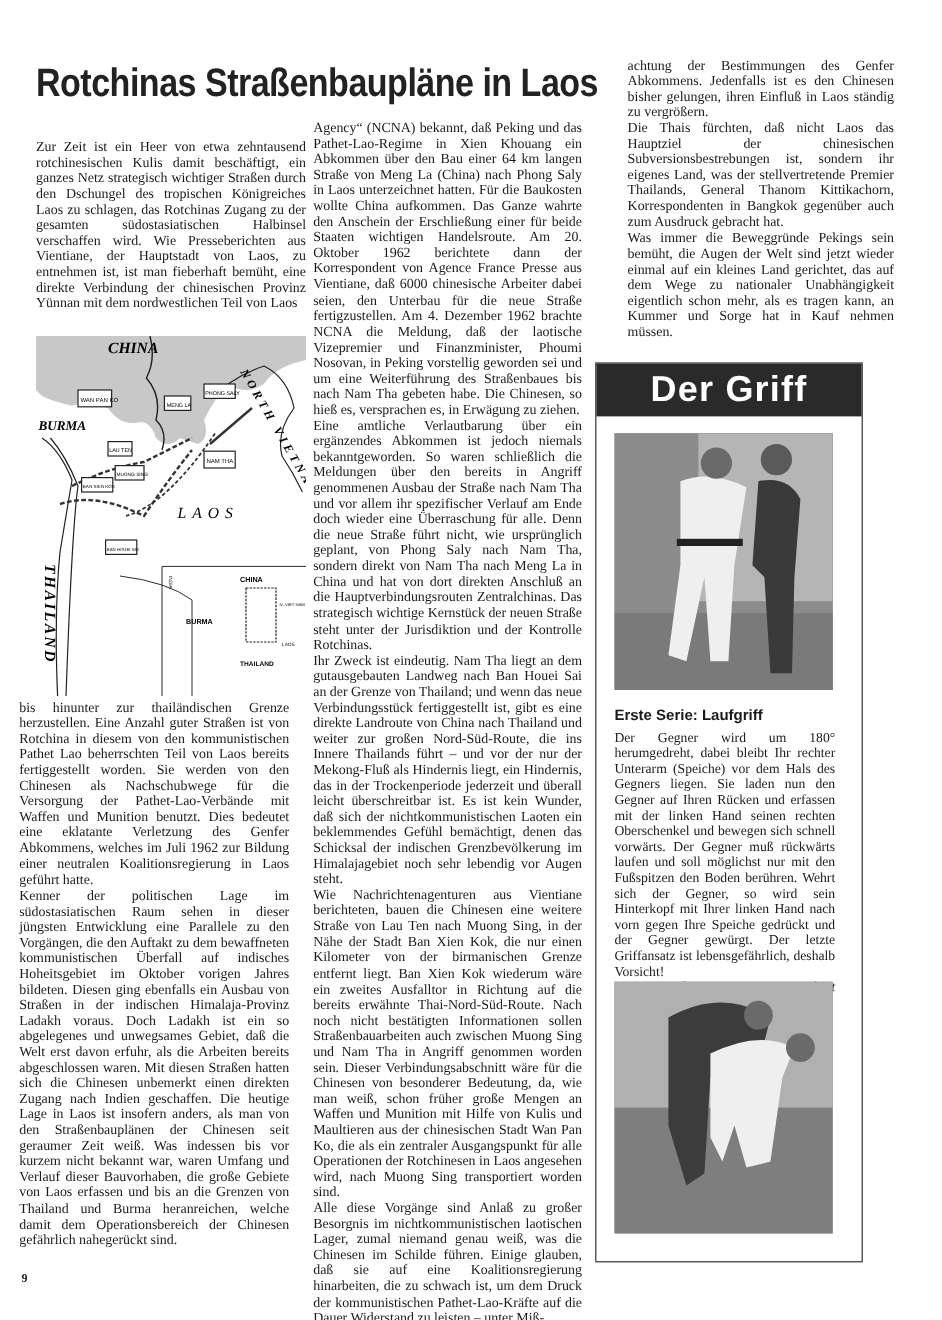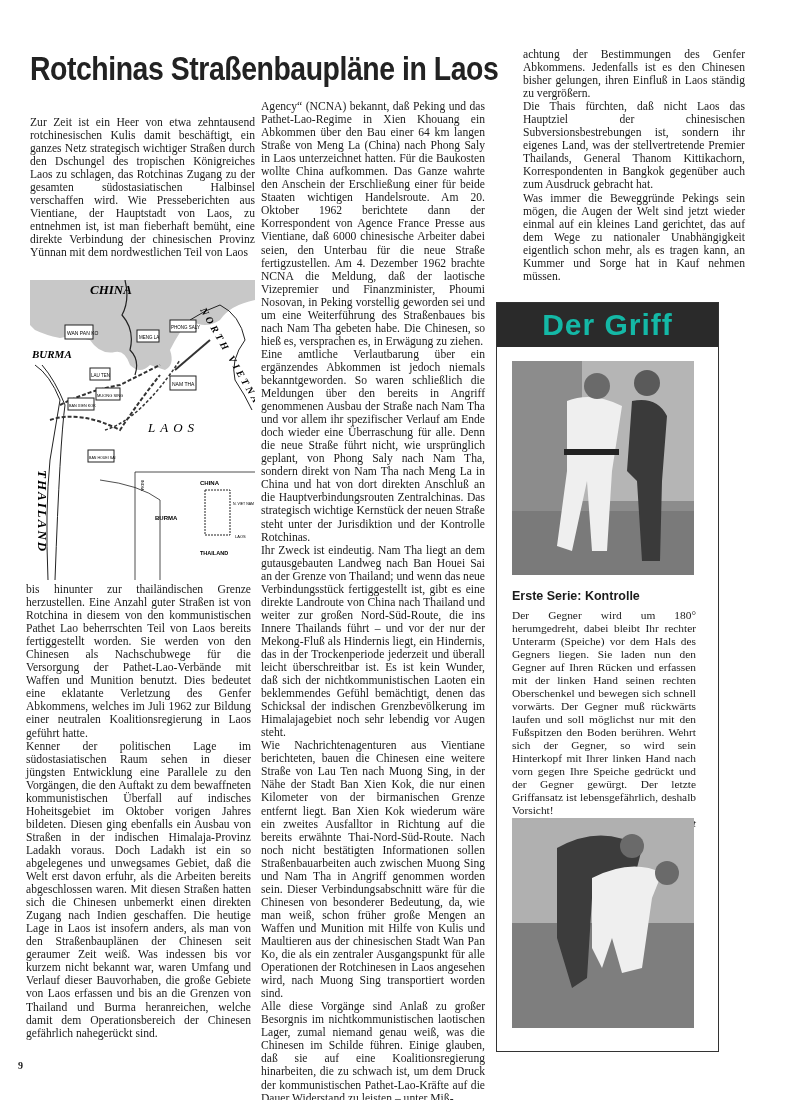--- a/index.html
+++ b/index.html
@@ -4,27 +4,27 @@
 <style>
   html, body { margin:0; padding:0; background:#ffffff; }
   body { width:785px; height:1100px; position:relative; overflow:hidden; color:#1a1a1a;
          font-family:"Liberation Serif","DejaVu Serif",serif; }
   .headline { position:absolute; left:30px; top:50px; width:455px; text-align:center;
               font-family:"Liberation Sans","DejaVu Sans",sans-serif; font-weight:bold;
               font-size:33px; letter-spacing:-0.5px; color:#222; transform:scaleX(0.86); transform-origin:left top; white-space:nowrap; }
   .col { position:absolute; font-size:11.6px; line-height:13.05px; text-align:justify; hyphens:manual; }
   .col p { margin:0; }
   .col1a { left:30px; top:116px; width:225px; }
-  .col1b { left:26px; top:583px; width:225px; }
+  .col1b { left:16px; top:583px; width:225px; }
   .col2  { left:261px; top:100px; width:224px; }
   .col3  { left:523px; top:48px; width:222px; }
   .map { position:absolute; left:30px; top:280px; width:225px; height:300px; }
   .pagenum { position:absolute; left:18px; top:1060px; font-size:10px; font-weight:bold; }
   .box { position:absolute; left:496px; top:302px; width:221px; height:748px; border:1px solid #333; background:#fff; }
-  .box-title { height:44px; background:#2a2a2a; color:#14b8a6; text-align:center;
+  .box-title { height:44px; background:#2a2a2a; color:#ffffff; text-align:center;
                font-family:"Liberation Sans","DejaVu Sans",sans-serif; font-weight:bold; font-size:30px;
                line-height:44px; letter-spacing:1px; }
   .photo { position:absolute; left:15px; width:182px; background:#8a8a8a; overflow:hidden; }
   .photo1 { top:58px; height:214px; }
   .photo2 { top:515px; height:210px; }
   .box-sub { position:absolute; left:15px; top:286px; font-family:"Liberation Sans","DejaVu Sans",sans-serif;
              font-weight:bold; font-size:12.5px; }
   .box-text { position:absolute; left:15px; top:306px; width:184px; font-size:11.4px; line-height:13px; text-align:justify;font-family:Liberation Serif, serif; }
   .author { text-align:right; font-style:italic; }
 </style>
@@ -89,38 +89,38 @@
   <p>Agency“ (NCNA) bekannt, daß Peking und das Pathet-Lao-Regime in Xien Khouang ein Abkommen über den Bau einer 64 km langen Straße von Meng La (China) nach Phong Saly in Laos unterzeichnet hatten. Für die Baukosten wollte China aufkommen. Das Ganze wahrte den Anschein der Erschließung einer für beide Staaten wichtigen Handelsroute. Am 20. Oktober 1962 berichtete dann der Korrespondent von Agence France Presse aus Vientiane, daß 6000 chinesische Arbeiter dabei seien, den Unterbau für die neue Straße fertigzustellen. Am 4. Dezember 1962 brachte NCNA die Meldung, daß der laotische Vizepremier und Finanzminister, Phoumi Nosovan, in Peking vorstellig geworden sei und um eine Weiterführung des Straßenbaues bis nach Nam Tha gebeten habe. Die Chinesen, so hieß es, versprachen es, in Erwägung zu ziehen.</p>
   <p>Eine amtliche Verlautbarung über ein ergänzendes Abkommen ist jedoch niemals bekanntgeworden. So waren schließlich die Meldungen über den bereits in Angriff genommenen Ausbau der Straße nach Nam Tha und vor allem ihr spezifischer Verlauf am Ende doch wieder eine Überraschung für alle. Denn die neue Straße führt nicht, wie ursprünglich geplant, von Phong Saly nach Nam Tha, sondern direkt von Nam Tha nach Meng La in China und hat von dort direkten Anschluß an die Hauptverbindungsrouten Zentralchinas. Das strategisch wichtige Kernstück der neuen Straße steht unter der Jurisdiktion und der Kontrolle Rotchinas.</p>
   <p>Ihr Zweck ist eindeutig. Nam Tha liegt an dem gutausgebauten Landweg nach Ban Houei Sai an der Grenze von Thailand; und wenn das neue Verbindungsstück fertiggestellt ist, gibt es eine direkte Landroute von China nach Thailand und weiter zur großen Nord-Süd-Route, die ins Innere Thailands führt – und vor der nur der Mekong-Fluß als Hindernis liegt, ein Hindernis, das in der Trockenperiode jederzeit und überall leicht überschreitbar ist. Es ist kein Wunder, daß sich der nichtkommunistischen Laoten ein beklemmendes Gefühl bemächtigt, denen das Schicksal der indischen Grenzbevölkerung im Himalajagebiet noch sehr lebendig vor Augen steht.</p>
   <p>Wie Nachrichtenagenturen aus Vientiane berichteten, bauen die Chinesen eine weitere Straße von Lau Ten nach Muong Sing, in der Nähe der Stadt Ban Xien Kok, die nur einen Kilometer von der birmanischen Grenze entfernt liegt. Ban Xien Kok wiederum wäre ein zweites Ausfalltor in Richtung auf die bereits erwähnte Thai-Nord-Süd-Route. Nach noch nicht bestätigten Informationen sollen Straßenbauarbeiten auch zwischen Muong Sing und Nam Tha in Angriff genommen worden sein. Dieser Verbindungsabschnitt wäre für die Chinesen von besonderer Bedeutung, da, wie man weiß, schon früher große Mengen an Waffen und Munition mit Hilfe von Kulis und Maultieren aus der chinesischen Stadt Wan Pan Ko, die als ein zentraler Ausgangspunkt für alle Operationen der Rotchinesen in Laos angesehen wird, nach Muong Sing transportiert worden sind.</p>
   <p>Alle diese Vorgänge sind Anlaß zu großer Besorgnis im nichtkommunistischen laotischen Lager, zumal niemand genau weiß, was die Chinesen im Schilde führen. Einige glauben, daß sie auf eine Koalitionsregierung hinarbeiten, die zu schwach ist, um dem Druck der kommunistischen Pathet-Lao-Kräfte auf die Dauer Widerstand zu leisten – unter Miß-</p>
 </div>
 
 <div class="col col3">
   <p>achtung der Bestimmungen des Genfer Abkommens. Jedenfalls ist es den Chinesen bisher gelungen, ihren Einfluß in Laos ständig zu vergrößern.</p>
   <p>Die Thais fürchten, daß nicht Laos das Hauptziel der chinesischen Subversionsbestrebungen ist, sondern ihr eigenes Land, was der stellvertretende Premier Thailands, General Thanom Kittikachorn, Korrespondenten in Bangkok gegenüber auch zum Ausdruck gebracht hat.</p>
-  <p>Was immer die Beweggründe Pekings sein mögen, die Augen der Welt sind jetzt wieder einmal auf ein kleines Land gerichtet, das auf dem Wege zu nationaler Unabhängigkeit eigentlich schon mehr, als es tragen kann, an Kummer und Sorge hat in Kauf nehmen müssen.</p>
+  <p>Was immer die Beweggründe Pekings sein bemüht, die Augen der Welt sind jetzt wieder einmal auf ein kleines Land gerichtet, das auf dem Wege zu nationaler Unabhängigkeit eigentlich schon mehr, als es tragen kann, an Kummer und Sorge hat in Kauf nehmen müssen.</p>
 </div>
 
 <div class="box">
   <div class="box-title">Der Griff</div>
   <div class="photo photo1">
     <svg width="182" height="214" viewBox="0 0 182 214">
       <rect width="182" height="214" fill="#8c8c8c"></rect>
       <rect x="70" y="0" width="112" height="140" fill="#b5b5b5"></rect>
       <rect x="0" y="150" width="182" height="64" fill="#7a7a7a"></rect>
       <path d="M55 40 Q80 30 110 45 L100 110 L95 190 L80 190 L75 120 L60 190 L45 185 L55 110 Z" fill="#efefef"></path>
       <circle cx="85" cy="25" r="13" fill="#6a6a6a"></circle>
       <rect x="52" y="88" width="55" height="6" fill="#222"></rect>
       <path d="M120 40 Q145 35 155 55 L150 120 L148 200 L130 200 L125 120 L115 110 Z" fill="#3a3a3a"></path>
       <circle cx="135" cy="22" r="13" fill="#5a5a5a"></circle>
     </svg>
   </div>
-  <div class="box-sub">Erste Serie: Kontrolle</div>
+  <div class="box-sub">Erste Serie: Laufgriff</div>
   <div class="box-text">
     <p style="margin:0">Der Gegner wird um 180° herumgedreht, dabei bleibt Ihr rechter Unterarm (Speiche) vor dem Hals des Gegners liegen. Sie laden nun den Gegner auf Ihren Rücken und erfassen mit der linken Hand seinen rechten Oberschenkel und bewegen sich schnell vorwärts. Der Gegner muß rückwärts laufen und soll möglichst nur mit den Fußspitzen den Boden berühren. Wehrt sich der Gegner, so wird sein Hinterkopf mit Ihrer linken Hand nach vorn gegen Ihre Speiche gedrückt und der Gegner gewürgt. Der letzte Griffansatz ist lebensgefährlich, deshalb Vorsicht!</p>
     <p class="author" style="margin:0">Obmstr. i. BGS Heins Taubert</p>
   </div>
   <div class="photo photo2">
     <svg width="182" height="210" viewBox="0 0 182 210">
       <rect width="182" height="210" fill="#b0b0b0"></rect>
       <rect x="0" y="105" width="182" height="105" fill="#7e7e7e"></rect>
       <path d="M45 30 Q90 5 130 30 L120 70 Q95 60 80 80 L75 160 L60 170 L45 120 Z" fill="#3c3c3c"></path>
       <path d="M80 60 Q120 40 150 55 L140 80 L130 150 L110 155 L100 120 L90 150 L80 130 Z" fill="#efefef"></path>

